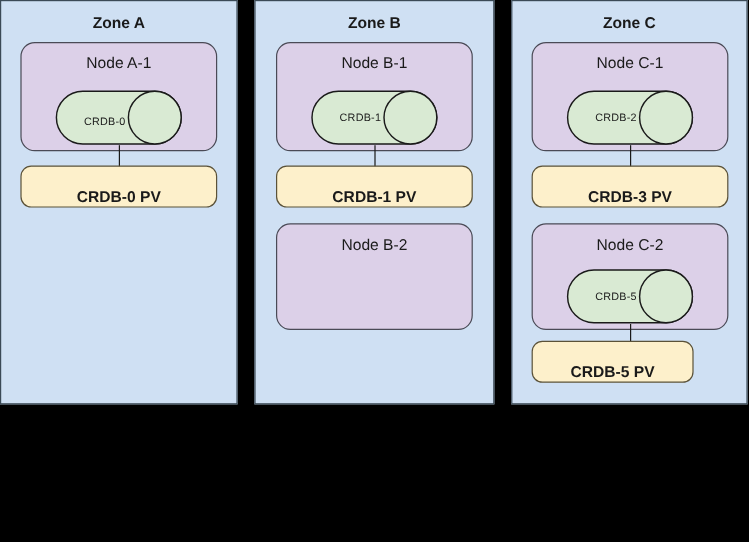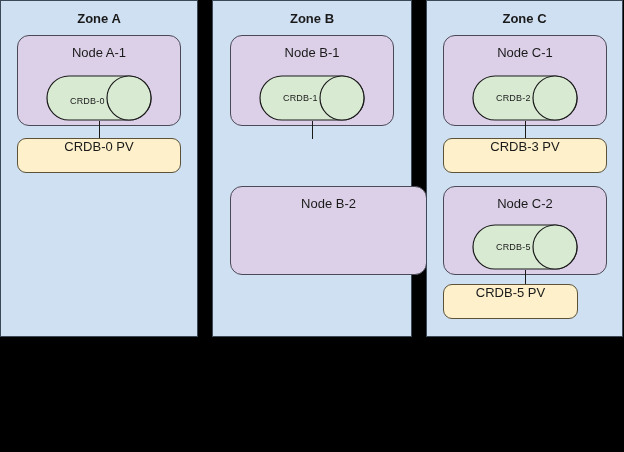--- a/index.html
+++ b/index.html
@@ -89,22 +89,23 @@
   }
 
   
   .pv {
     position: absolute;
     background: #fdf0cb;
     border: 1px solid #5b5238;
     border-radius: 9px;
     box-sizing: border-box;
     display: flex;
-    align-items: flex-start;
+    align-items: flex-end;
     justify-content: center;
+    font-weight: bold;
   }
   .pv-label {
     font-size: 13px;
     color: #1a1a1a;
     line-height: 16px;
     white-space: nowrap;
   }
 
   
   .connector {
@@ -151,22 +152,25 @@
   <div class="cylinder" style="left:259px; top:75px; width:106px; height:46px;">
     <svg width="106" height="46" viewBox="0 0 106 46" aria-hidden="true">
       <path d="M23,1 L83,1 A22,22 0 0 1 83,45 L23,45 A22,22 0 0 1 23,1 Z" fill="#d9ead3" stroke="#1a1a1a" stroke-width="1.2"></path>
       <ellipse cx="83" cy="23" rx="22" ry="22" fill="#d9ead3" stroke="#1a1a1a" stroke-width="1.2"></ellipse>
     </svg>
     <div class="cyl-label">CRDB-1</div>
   </div>
 
   <div class="connector" style="left:312px; top:121px; height:18px;"></div>
 
-
-  <div class="node" style="left:230px; top:186px; width:197px; height:89px;padding-left:24px;">
+  <div class="pv" style="left:230px; top:138px; width:164px; height:35px;">
+    <span class="pv-label">CRDB-1 PV</span>
+  </div>
+
+  <div class="node" style="left:230px; top:186px; width:164px; height:89px;padding-left:24px;">
     <div class="node-title">Node B-2</div>
   </div>
 
   <div class="zone" style="left:426px; top:0px; width:197px; height:337px;">
     <div class="zone-title">Zone C</div>
   </div>
 
   <div class="node" style="left:443px; top:35px; width:164px; height:91px;">
     <div class="node-title">Node C-1</div>
   </div>

